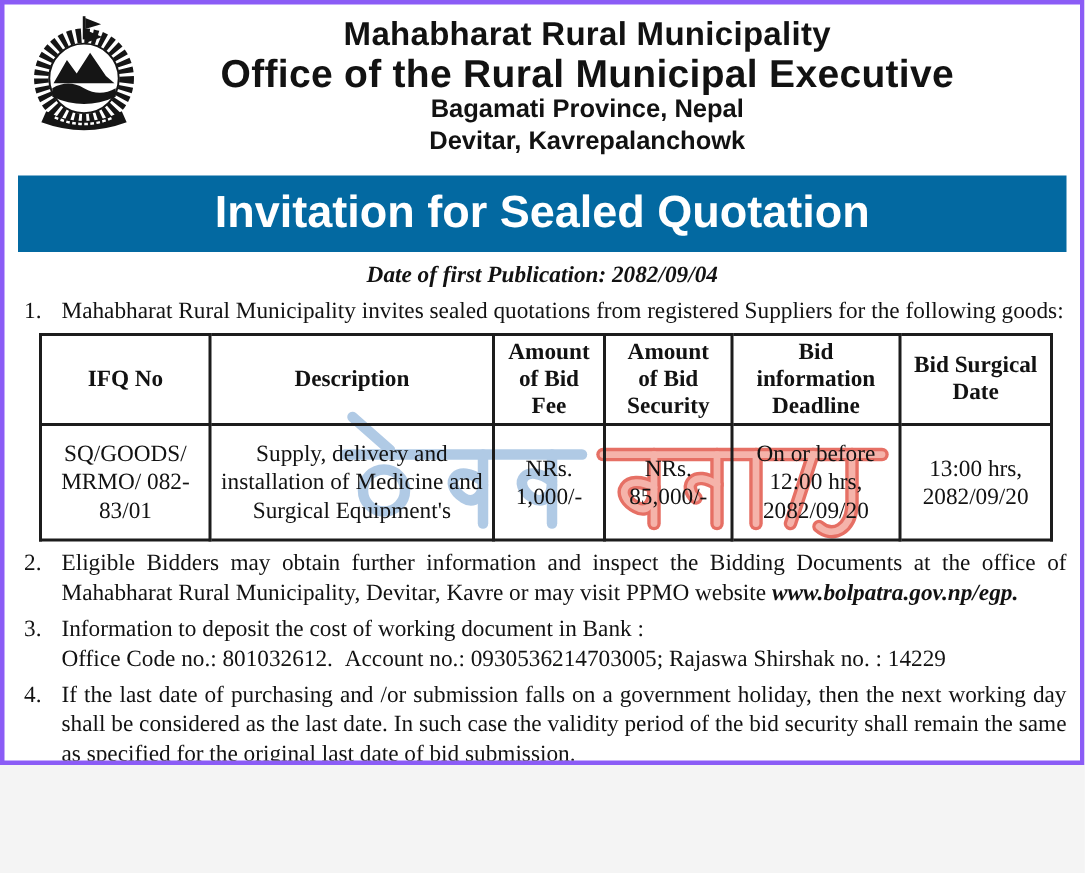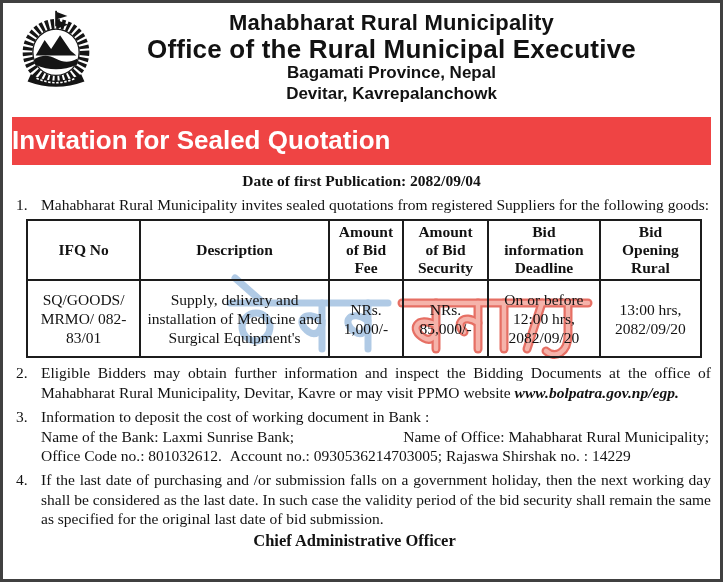--- a/index.html
+++ b/index.html
@@ -1,39 +1,39 @@
 <!DOCTYPE html>
 <html><head>
 <meta charset="utf-8">
 <style>
   * { margin:0; padding:0; box-sizing:border-box; }
   html,body { background:#f4f4f4; }
   body { width:723px; height:582px; }
   .page {
-    position:relative; width:723px; height:582px;
-    background:#fff; border:3px solid #404040; overflow:hidden;
+    position:relative; width:723px; height:510px;
+    background:#fff; border:3px solid #8b5cf6; overflow:hidden;
     font-family:"Liberation Serif","DejaVu Serif",serif; color:#121212;
   }
   
   .header { display:flex; align-items:flex-start; padding:7px 10px 0 12px; position:relative; z-index:1; }
   .logo-wrap { flex:0 0 84px; height:78px; }
   .header-text {
     flex:1; text-align:center; padding-right:26px;
     font-family:"Liberation Sans","DejaVu Sans",sans-serif; font-weight:bold;
   }
   .org-name   { font-size:22px; line-height:26px; letter-spacing:.2px; }
   .office-name{ font-size:26px; line-height:26px; letter-spacing:.2px; }
   .addr       { font-size:17px; line-height:21px; }
   
   .banner {
-    margin:13px 9px 0 9px; background:#ef4444; color:#fff;
+    margin:13px 9px 0 9px; background:#0369a1; color:#fff;
     font-family:"Liberation Sans","DejaVu Sans",sans-serif; font-weight:bold;
-    font-size:26px; padding:8px 0 9px 0; position:relative; z-index:1;
+    font-size:30px; text-align:center; padding:8px 0 9px 0; position:relative; z-index:1;
   }
-  .pubdate { text-align:center; font-weight:bold; font-size:15.5px; margin-top:7px; position:relative; z-index:1; }
+  .pubdate { text-align:center; font-weight:bold; font-size:15.5px; margin-top:7px; position:relative; z-index:1;font-style:italic; }
   
   .items { padding:0 9px 0 13px; position:relative; z-index:1; }
   .item { display:flex; margin-top:5px; font-size:15.5px; line-height:19.4px; }
   .item-num { flex:0 0 25px; }
   .item-body { flex:1; text-align:justify; }
   .url { font-weight:bold; font-style:italic; }
   .bank-row { display:flex; justify-content:space-between; text-align:left; padding-right:2px; }
   .bank-codes { text-align:left; }
   .bank-codes .seg2 { margin-left:4px; }
   
@@ -134,21 +134,21 @@
             <col class="c5">
             <col class="c6">
           </colgroup>
         <thead>
           <tr>
             <th>IFQ No</th>
             <th>Description</th>
             <th>Amount of Bid Fee</th>
             <th>Amount of Bid Security</th>
             <th>Bid information Deadline</th>
-            <th>Bid Opening Rural</th>
+            <th>Bid Surgical Date</th>
           </tr>
         </thead>
         <tbody>
           <tr>
             <td>SQ/GOODS/ MRMO/ 082-83/01</td>
             <td>Supply, delivery and installation of Medicine and Surgical Equipment's</td>
             <td>NRs. 1,000/-</td>
             <td>NRs. 85,000/-</td>
             <td>On or before 12:00 hrs, 2082/09/20</td>
             <td>13:00 hrs, 2082/09/20</td>
@@ -162,24 +162,20 @@
       <div class="item-body">
         <span>Eligible Bidders may obtain further information and inspect the Bidding Documents at the office of Mahabharat Rural Municipality, Devitar, Kavre or may visit PPMO website </span>
         <span class="url">www.bolpatra.gov.np/egp.</span>
       </div>
     </div>
 
     <div class="item">
       <span class="item-num">3.</span>
       <div class="item-body">
         <div>Information to deposit the cost of working document in Bank :</div>
-        <div class="bank-row">
-          <span>Name of the Bank: Laxmi Sunrise Bank;</span>
-          <span>Name of Office: Mahabharat Rural Municipality;</span>
-        </div>
         <div class="bank-codes">
           <span>Office Code no.: 801032612.</span>
           <span class="seg2">Account no.: 0930536214703005; Rajaswa Shirshak no. : 14229</span>
         </div>
       </div>
     </div>
 
     <div class="item">
       <span class="item-num">4.</span>
       <div class="item-body">If the last date of purchasing and /or submission falls on a government holiday, then the next working day shall be considered as the last date. In such case the validity period of the bid security shall remain the same as specified for the original last date of bid submission.</div>

